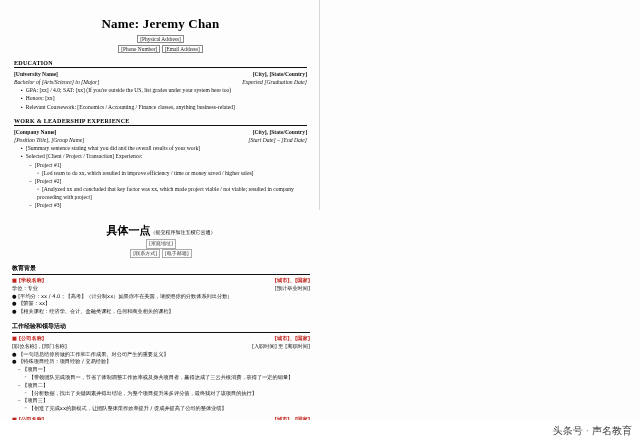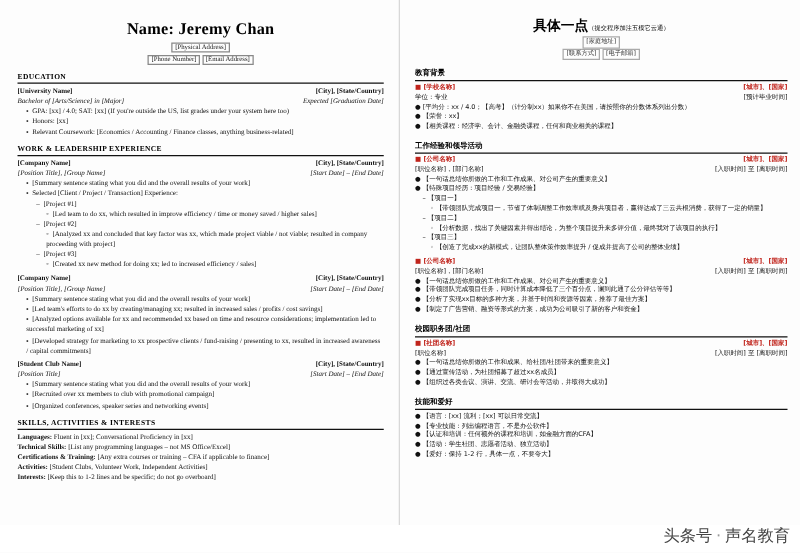--- a/index.html
+++ b/index.html
@@ -11,20 +11,21 @@
     position:relative;
   }
   .page{
     position:absolute;inset:0;
     background:#f2f2f2;
   }
   .sheet{
     position:absolute;left:0;top:0;width:640px;height:420px;
     background:#fdfdfd;
     display:flex;
+    flex-direction:column;
   }
   .col{
     box-sizing:border-box;
     height:420px;
     overflow:hidden;
   }
   .col-left{
     width:320px;
     padding:10px 12px 0 14px;
     border-right:1px solid #d8d8d8;
@@ -77,21 +78,21 @@
   .cn-bx{display:inline-block;border:1px solid #aaa;padding:0 2px;}
   .cn-ind{padding-left:6px;}
   .cn-ind2{padding-left:12px;}
   
   .footer{
     position:absolute;left:0;bottom:0;width:640px;height:22px;
     background:#ffffff;
   }
   .wm{
     position:absolute;right:8px;bottom:4px;
-    font-size:13px;color:#444;font-family:"DejaVu Sans", sans-serif;
+    font-size:10px;color:#444;font-family:"DejaVu Sans", sans-serif;
   }
   .wm .pipe{color:#999;margin:0 3px;}
 </style>
 </head>
 <body>
 
 <div class="page">
   <div class="sheet">
 
     <div class="col col-left">

